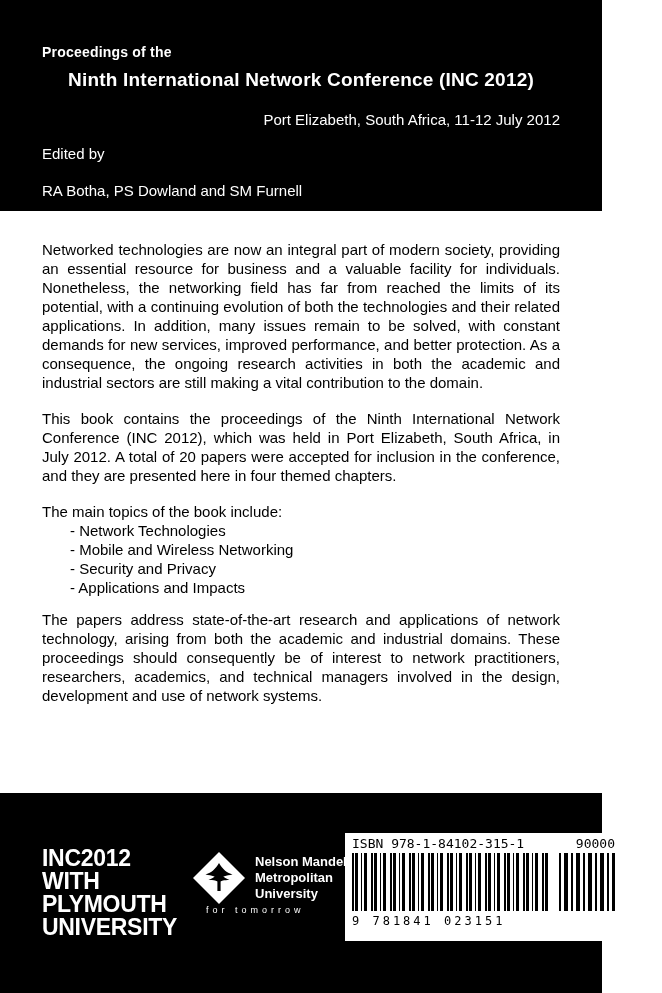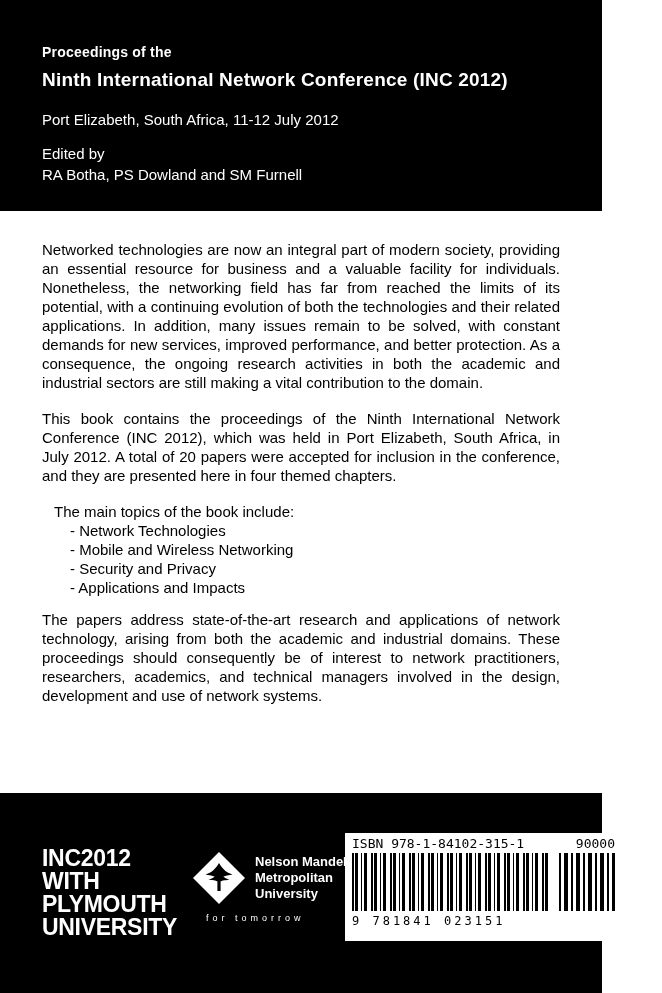--- a/index.html
+++ b/index.html
@@ -7,49 +7,49 @@
   body { font-family: "Liberation Sans", sans-serif; }
 
   .cover { width: 602px; height: 993px; display: flex; flex-direction: column; background: #ffffff; }
 
   
   .band-top {
     background: #000000; color: #ffffff;
     height: 211px; padding: 44px 42px 0 42px; flex: none;
   }
   .kicker   { font-size: 14px; font-weight: bold; letter-spacing: 0.2px; }
-  .title    { font-size: 19px; font-weight: bold; margin-top: 9px; letter-spacing: 0.2px; }
-  .location { font-size: 15px; margin-top: 20px; }
+  .title    { font-size: 19px; font-weight: bold; margin-top: 9px; letter-spacing: 0.2px; text-align: center; }
+  .location { font-size: 15px; margin-top: 20px; text-align: right; }
   .edited   { font-size: 15px; margin-top: 17px; }
-  .editors  { font-size: 15px; margin-top: 4px; }
+  .editors  { font-size: 15px; margin-top: 20px; }
 
   
   .band-middle {
     flex: 1 1 auto; background: #ffffff; color: #000000;
     padding: 29px 42px 0 42px;
     font-size: 15px; line-height: 19px; text-align: justify;
   }
   .para { margin-bottom: 17px; }
-  .topics-intro { margin-bottom: 0; margin-left: 12px; }
+  .topics-intro { margin-bottom: 0; }
   .topics-block { margin-bottom: 13px; }
   .topic { padding-left: 28px; text-align: left; }
 
   
   .band-bottom {
     background: #000000; color: #ffffff;
     height: 200px; flex: none; position: relative;
   }
   .inc-block {
     position: absolute; left: 42px; top: 54px;
     font-weight: bold; font-size: 23px; line-height: 23px; letter-spacing: -0.3px;
   }
   .nmmu { position: absolute; left: 192px; top: 58px; }
   .nmmu-row { display: flex; align-items: center; gap: 9px; }
   .nmmu-name { font-weight: bold; font-size: 13px; line-height: 16px; }
-  .nmmu-tagline { font-size: 9px; letter-spacing: 4px; margin-top: 8px; margin-left: 14px; white-space: nowrap; }
+  .nmmu-tagline { font-size: 9px; letter-spacing: 4px; margin-left: 14px; white-space: nowrap; }
   .logo-wrap { width: 54px; height: 54px; display: block; flex: none; }
 
   
   .barcode-box {
     position: absolute; left: 345px; top: 40px; width: 277px; height: 108px;
     background: #ffffff; color: #000000; padding: 3px 7px 2px 7px;
     font-family: "DejaVu Sans Mono", monospace;
   }
   .barcode-top { display: flex; justify-content: space-between; align-items: flex-start; font-size: 13px; line-height: 15px; }
   .bars-row { display: flex; gap: 10px; margin-top: 2px; height: 58px; }

